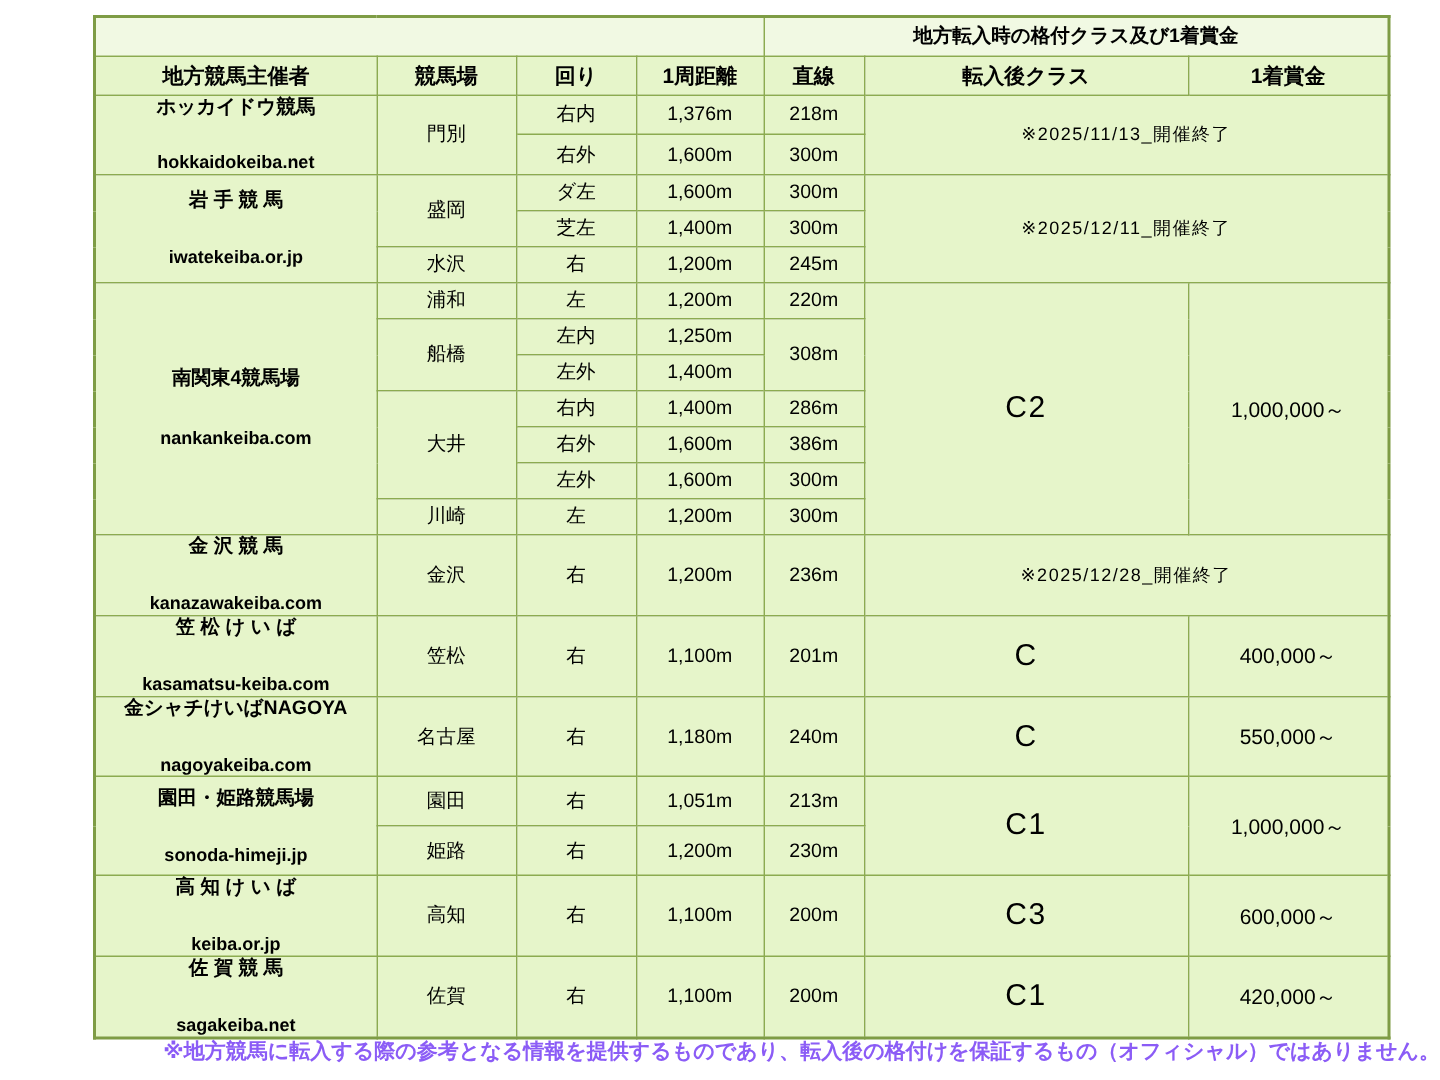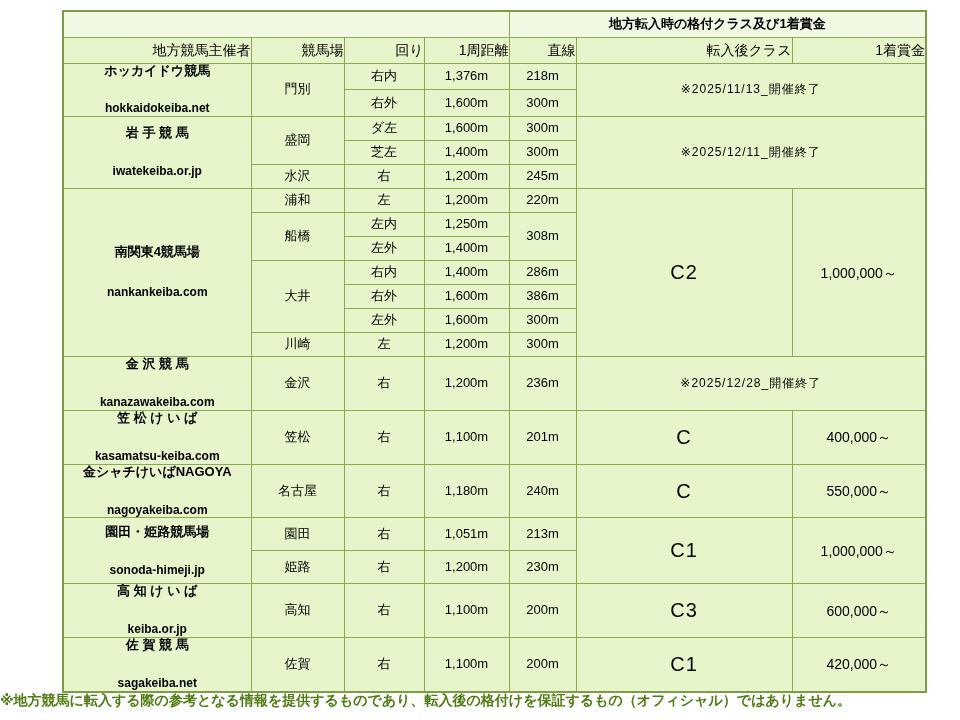--- a/index.html
+++ b/index.html
@@ -12,30 +12,30 @@
   td{
     border:1px solid #8cab50;background:#e6f5ca;text-align:center;vertical-align:middle;
     padding:0;overflow:hidden;font-size:13px;line-height:1.15;
   }
   tr.h-top{height:26px;padding-left:38px;}
   tr.h-col{height:26px;}
   tr.t{height:24px;}
   tr.s52{height:52px;padding-left:16px;}
   tr.s33{height:33px;}
   tr.h-top td{background:#f1f9e3;font-weight:bold;font-size:13px;}
-  tr.h-col td{font-weight:normal;font-size:14px;text-align:right;}
+  tr.h-col td{font-weight:bold;font-size:14px;}
   td.org .org-name{font-weight:bold;font-size:13px;}
   td.org .org-url{font-weight:bold;font-size:12px;margin-top:24px;}
   td.org.org-spread .org-url{margin-top:26px;}
   td.status{font-size:12px;letter-spacing:1px;}
   td.cls{font-size:20px;letter-spacing:1px;}
   td.prize{font-size:14px;}
   .footer-note{
-    position:absolute;left:0;top:692px;width:960px;text-align:left;
-    color:#4d7c0f;font-weight:bold;font-size:14px;
+    position:absolute;left:0;top:692px;width:960px;text-align:right;
+    color:#8b5cf6;font-weight:bold;font-size:14px;
   }
 </style>
 </head>
 <body>
 
 <div class="table-wrap">
 <table>
   <colgroup>
     <col style="width:188px">
         <col style="width:93px">

